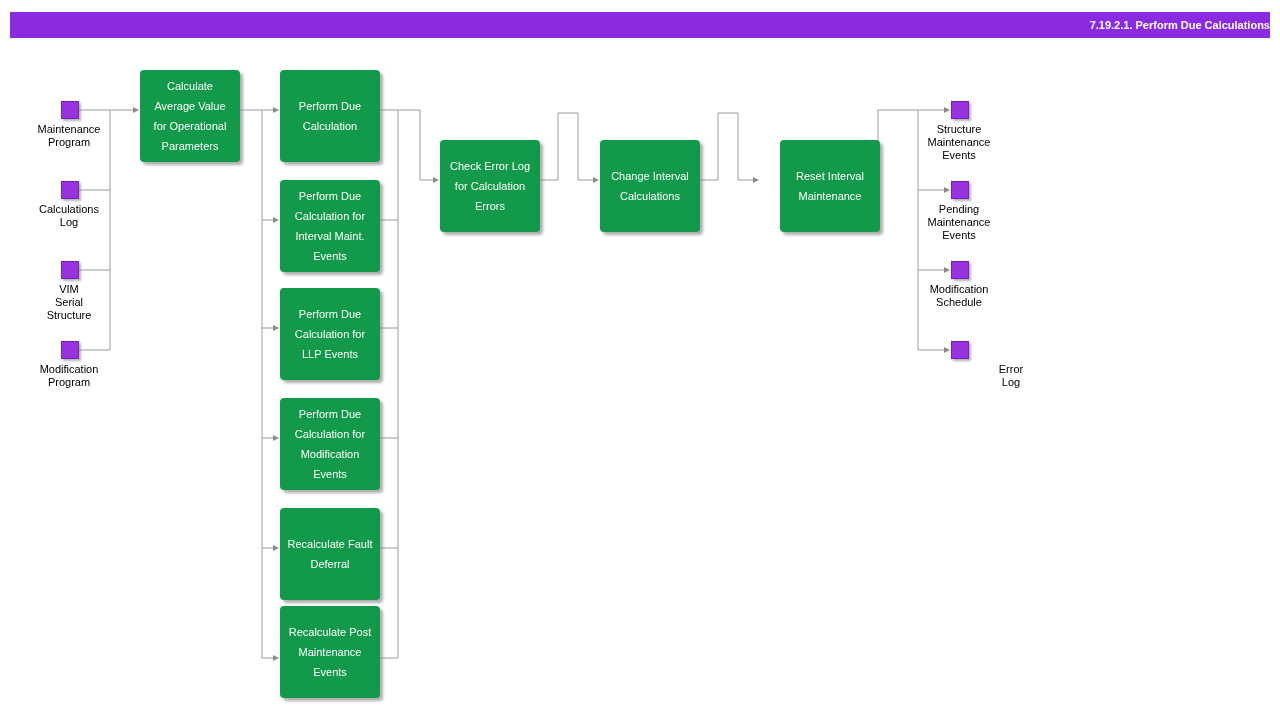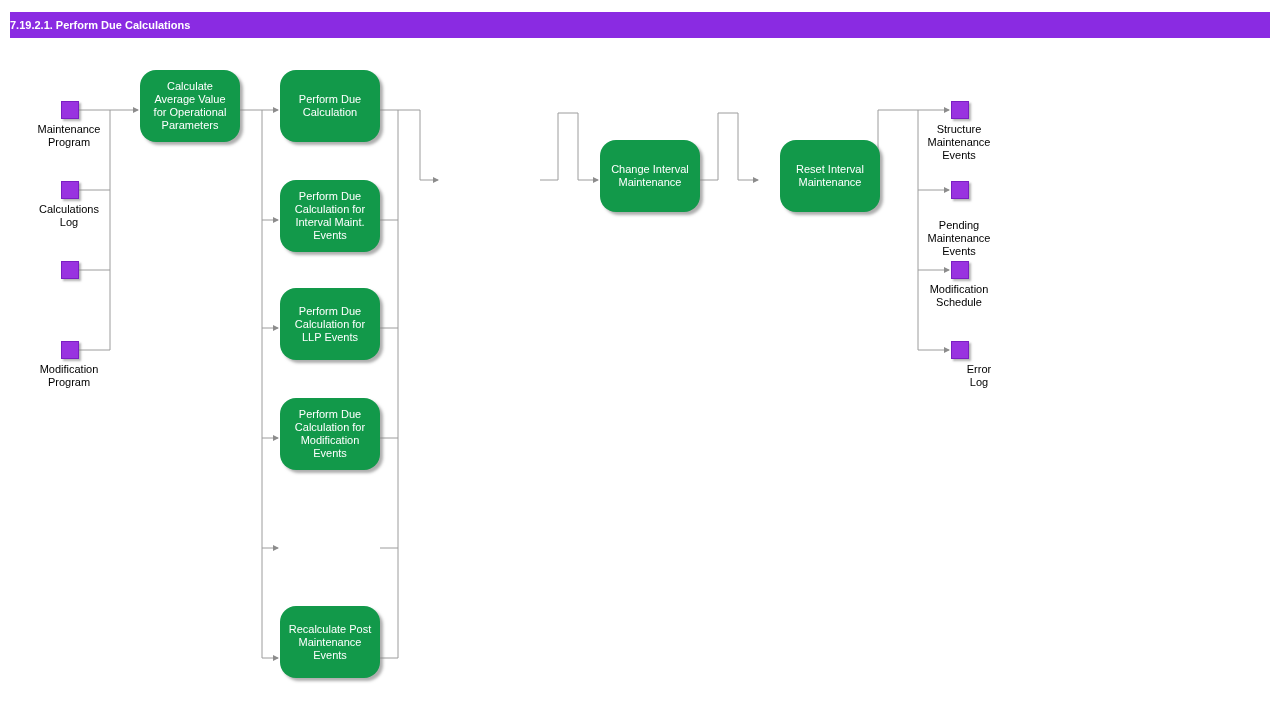--- a/index.html
+++ b/index.html
@@ -2,30 +2,30 @@
 <html><head>
 <meta charset="utf-8">
 <style>
   * { box-sizing: border-box; margin: 0; padding: 0; }
   html, body { width: 1280px; height: 710px; background: #ffffff; font-family: "Liberation Sans", sans-serif; }
   .stage { position: relative; width: 1280px; height: 710px; overflow: hidden; }
 
   .title-bar {
     position: absolute; left: 10px; top: 12px; width: 1260px; height: 26px;
     background: #8A2BE2; color: #ffffff;
-    display: flex; align-items: center; justify-content: flex-start;
+    display: flex; align-items: center; justify-content: flex-end;
     font-size: 11px; font-weight: bold;
   }
 
   svg.connectors { position: absolute; left: 0; top: 0; pointer-events: none; }
 
   .process {
-    position: absolute; width: 100px; height: 72px;
-    background: #12994A; border-radius: 16px;
-    color: #ffffff; font-size: 11px; line-height: 13px;
+    position: absolute; width: 100px; height: 92px;
+    background: #12994A; border-radius: 4px;
+    color: #ffffff; font-size: 11px; line-height: 20px;
     display: flex; align-items: center; justify-content: center;
     text-align: center; white-space: pre-line; padding: 3px;
     box-shadow: 3px 3px 3px rgba(130,130,130,0.65);
     cursor: pointer;
   }
 
   .artifact {
     position: absolute; width: 18px; height: 18px;
     background: #9933E0; border: 1px solid #7A1FC2;
     box-shadow: 2px 2px 2px rgba(130,130,130,0.6);
@@ -91,20 +91,23 @@
 
   <div class="artifact" style="left:61px;top:101px"></div>
   <div class="artifact-label" style="left:14px;top:123px">Maintenance
 Program</div>
 
   <div class="artifact" style="left:61px;top:181px"></div>
   <div class="artifact-label" style="left:14px;top:203px">Calculations
 Log</div>
 
   <div class="artifact" style="left:61px;top:261px"></div>
+  <div class="artifact-label" style="left:14px;top:283px">VIM
+Serial
+Structure</div>
 
   <div class="artifact" style="left:61px;top:341px"></div>
   <div class="artifact-label" style="left:14px;top:363px">Modification
 Program</div>
 
   <div class="process" style="left:140px;top:70px">Calculate
 Average Value
 for Operational
 Parameters</div>
   <div class="process" style="left:280px;top:70px">Perform Due
@@ -113,39 +116,44 @@
 Calculation for
 Interval Maint.
 Events</div>
   <div class="process" style="left:280px;top:288px">Perform Due
 Calculation for
 LLP Events</div>
   <div class="process" style="left:280px;top:398px">Perform Due
 Calculation for
 Modification
 Events</div>
+  <div class="process" style="left:280px;top:508px">Recalculate Fault
+Deferral</div>
   <div class="process" style="left:280px;top:606px">Recalculate Post
 Maintenance
 Events</div>
+  <div class="process" style="left:440px;top:140px">Check Error Log
+for Calculation
+Errors</div>
   <div class="process" style="left:600px;top:140px">Change Interval
-Maintenance</div>
+Calculations</div>
   <div class="process" style="left:780px;top:140px">Reset Interval
 Maintenance</div>
 
   <div class="artifact" style="left:951px;top:101px"></div>
   <div class="artifact-label" style="left:904px;top:123px">Structure
 Maintenance
 Events</div>
 
   <div class="artifact" style="left:951px;top:181px"></div>
-  <div class="artifact-label" style="left:904px;top:219px">Pending
+  <div class="artifact-label" style="left:904px;top:203px">Pending
 Maintenance
 Events</div>
 
   <div class="artifact" style="left:951px;top:261px"></div>
   <div class="artifact-label" style="left:904px;top:283px">Modification
 Schedule</div>
 
   <div class="artifact" style="left:951px;top:341px"></div>
-  <div class="artifact-label" style="left:924px;top:363px">Error
+  <div class="artifact-label" style="left:956px;top:363px">Error
 Log</div>
 
 </div>
 
 </body></html>

